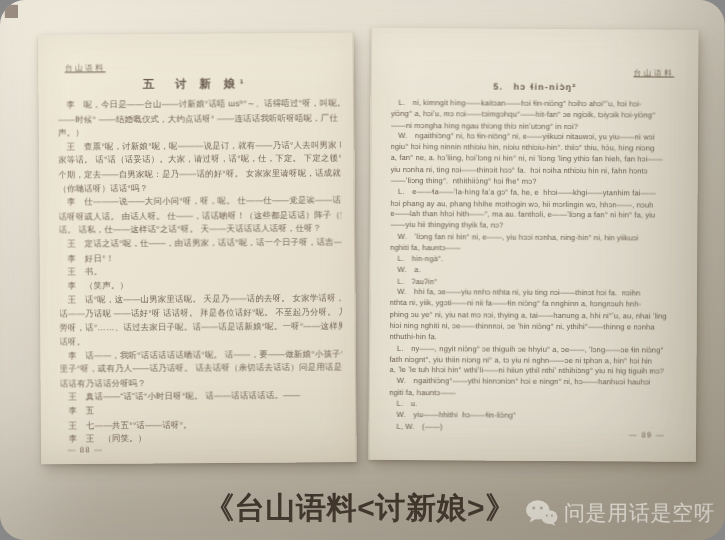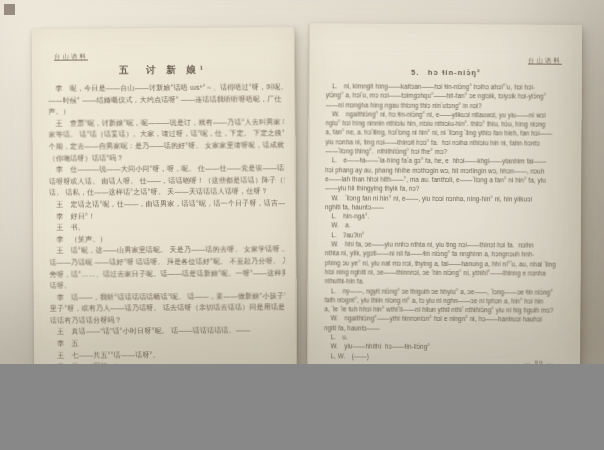--- a/index.html
+++ b/index.html
@@ -1,19 +1,20 @@
 <!DOCTYPE html>
 <html><head>
 <meta charset="utf-8">
 <style>
   html,body{margin:0;padding:0;background:#888;}
   .photo{
-    position:relative;width:604px;height:364px;overflow:hidden;
+    position:relative;width:604px;height:450px;overflow:hidden;
     background:linear-gradient(155deg,#f0eadc 0%,#ddd6c8 28%,#c9c2b4 55%,#b2aa9b 85%,#a79e8f 100%);
     font-family:"Liberation Sans","DejaVu Sans",sans-serif;
+    border-radius:21px;
   }
   .photo::after{
     content:"";position:absolute;inset:0;pointer-events:none;
     box-shadow:inset -40px -50px 90px rgba(70,60,45,.22), inset 30px 25px 70px rgba(255,252,240,.35);
   }
   .corner-square{position:absolute;left:4px;top:4px;width:11px;height:11px;background:#5a463c;opacity:.85;}
 
   .page{
     position:absolute;
     box-shadow:3px 5px 10px rgba(75,62,48,.30), 0 1px 3px rgba(75,62,48,.25), inset 0 0 30px rgba(165,145,115,.18);
@@ -166,16 +167,16 @@
           <path d="M27 22 L29.5 26 L23.5 23.5 Z"></path>
         </g>
         <g fill="#b5aea2">
           <circle cx="8" cy="8.5" r="1.5"></circle>
           <circle cx="15.5" cy="8.5" r="1.5"></circle>
           <circle cx="21" cy="16" r="1.1"></circle>
           <circle cx="26" cy="16" r="1.1"></circle>
         </g>
       </svg>
     </span>
-    <span>thinɔt</span>
+    <span>问是用话是空呀</span>
   </div>
 
 </div>
 
 </body></html>

